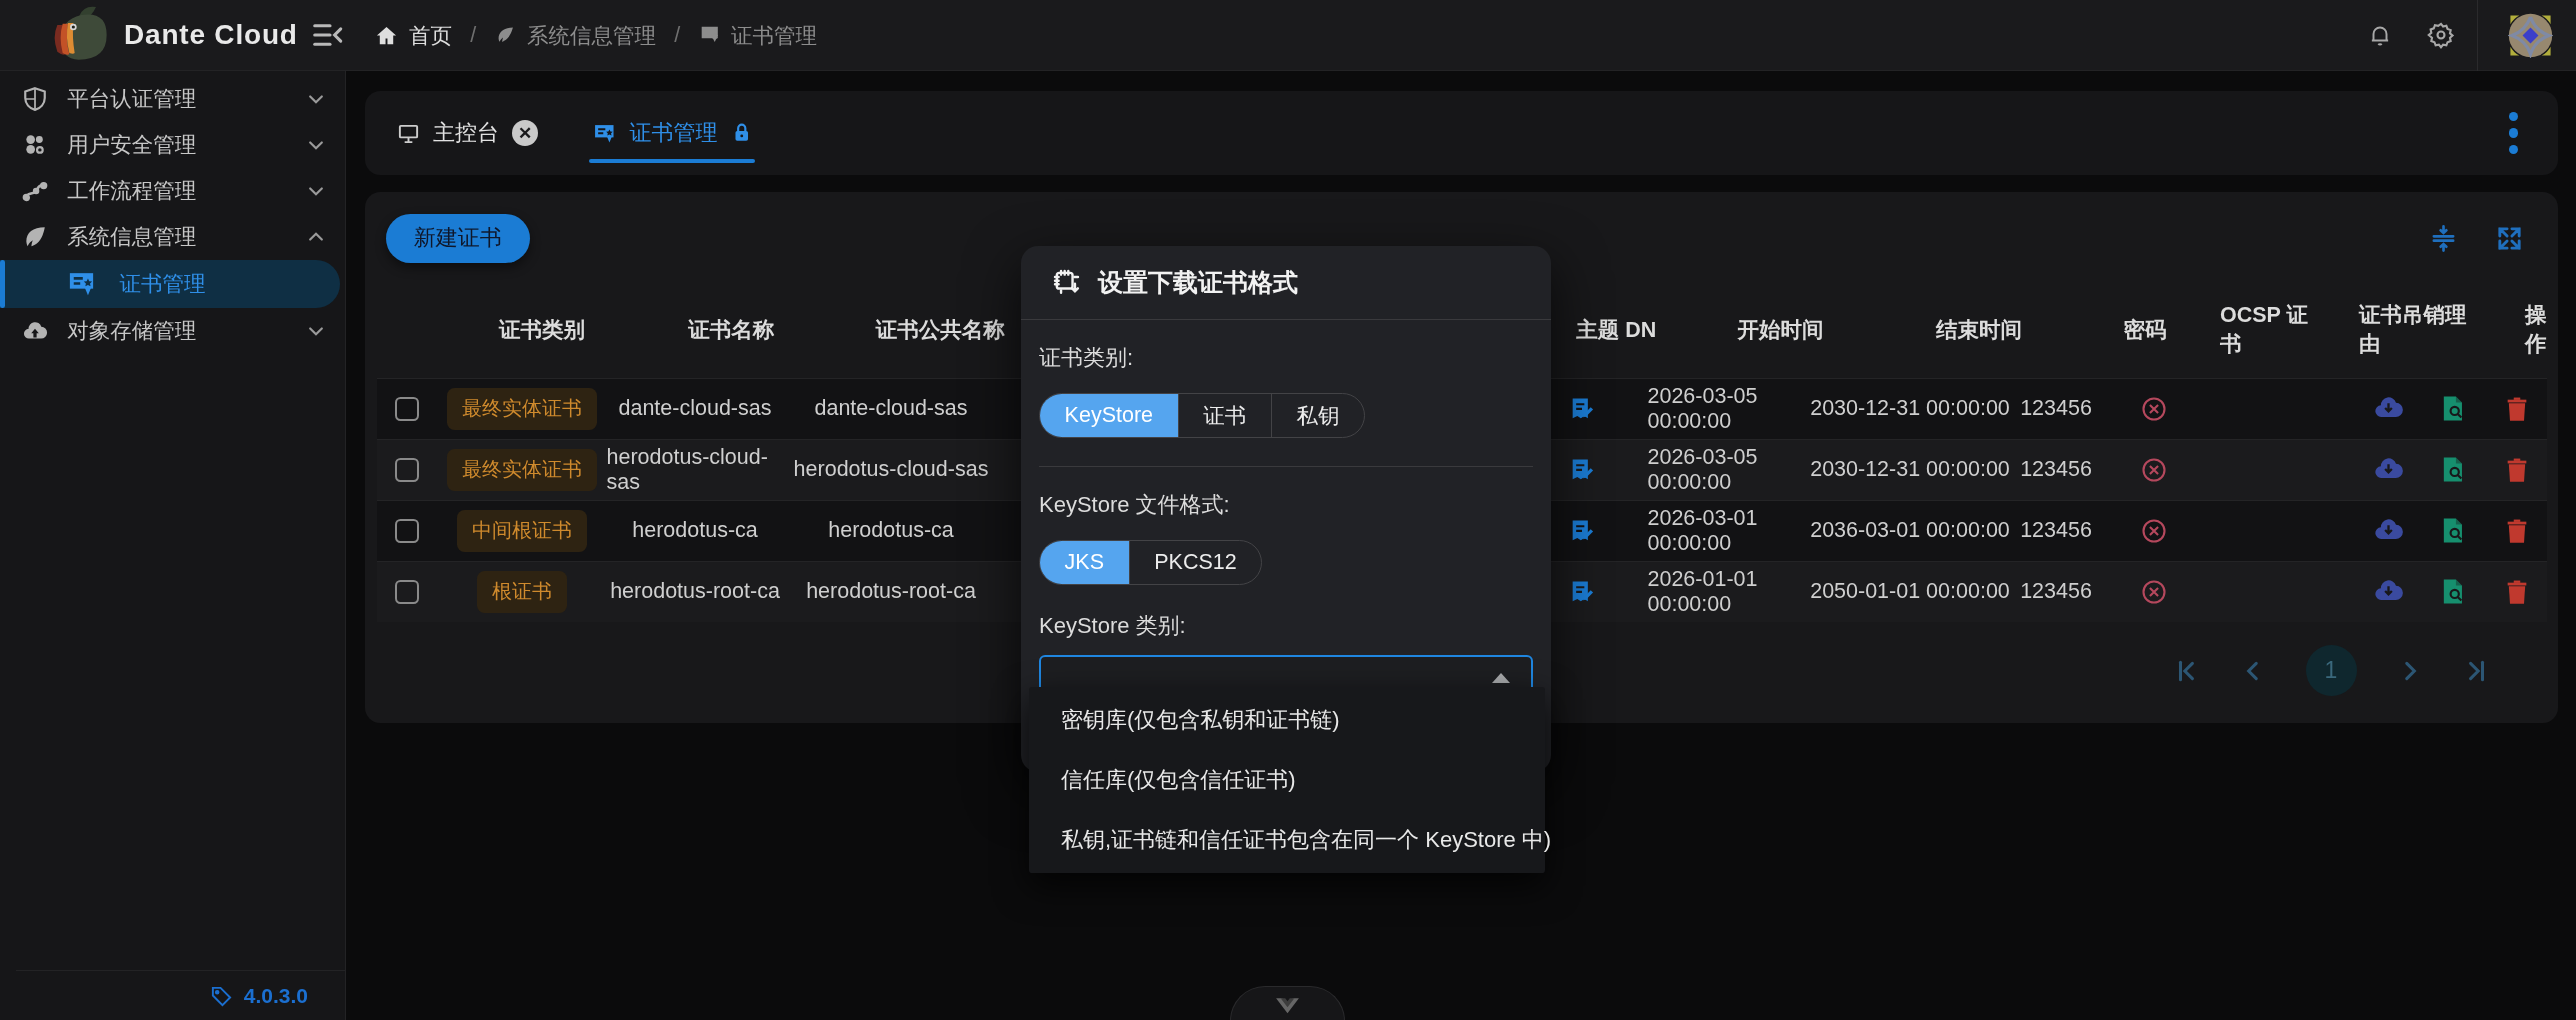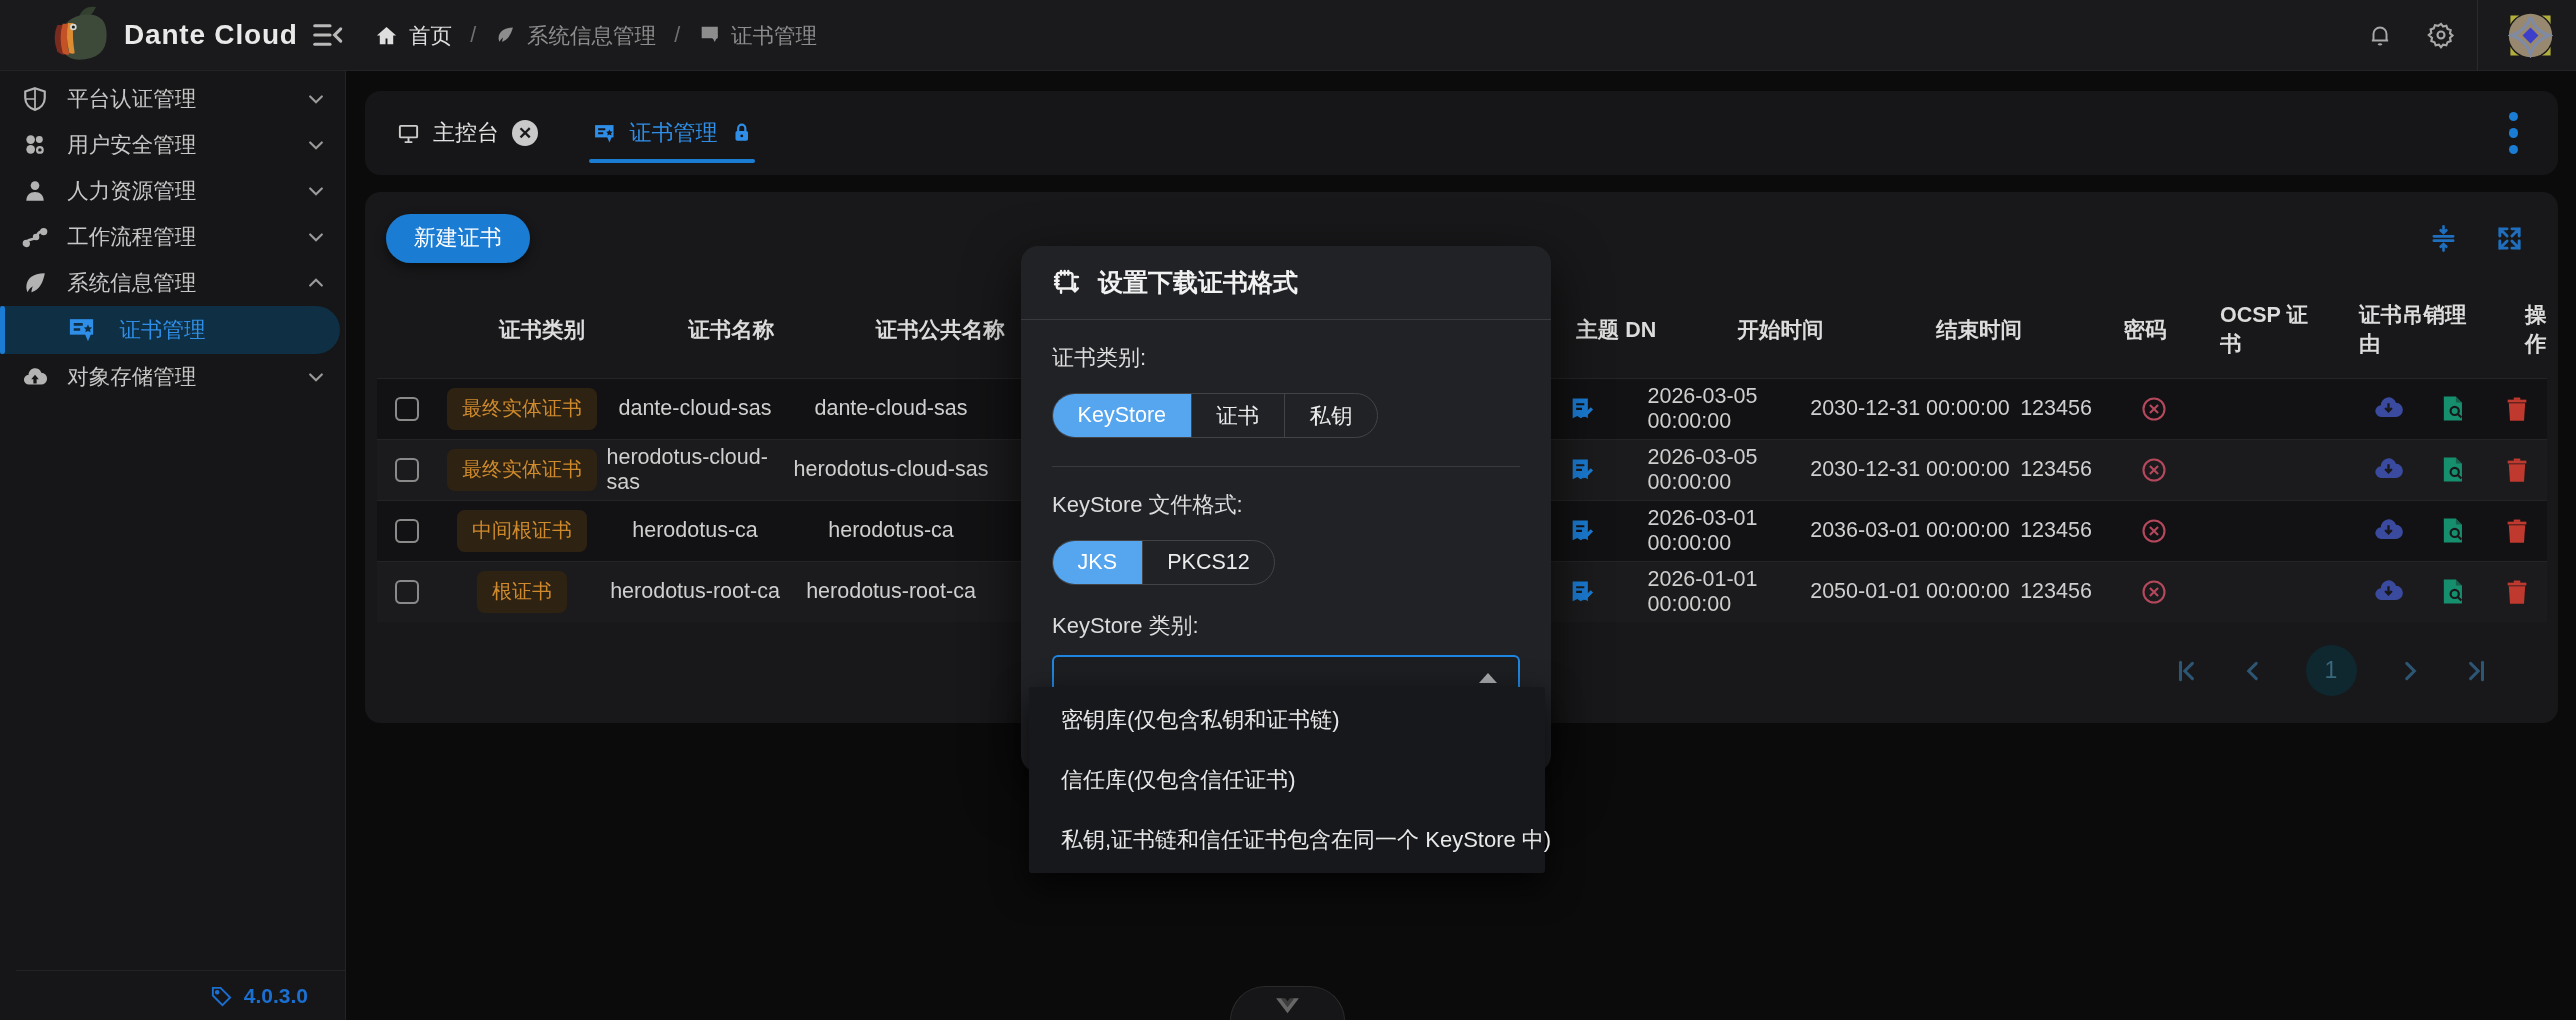--- a/index.html
+++ b/index.html
@@ -56,21 +56,21 @@
   .tab.active .t-icon { color:var(--sidebar_active); }
   .tab.active::after { content:""; position:absolute; left:-3.1px; right:-3.1px; bottom:12.3px; height:3.8px;
     background:var(--accent); border-radius:2.3px; }
   .kebab { margin-left:auto; display:flex; flex-direction:column; gap:7.7px; cursor:pointer; padding:7.7px; }
   .kebab span { width:9.2px; height:9.2px; border-radius:50%; background:var(--accent); }
 
   
   .card { position:absolute; left:365px; top:192px; width:2193px; height:531px;
     background:#18181a; border-radius:15.4px; padding:21.5px 11.5px 0; }
   .card-top { display:flex; align-items:center; padding:0 23px 0 9.2px; height:49px; }
-  .btn-new { height:49px; padding:0 28px; border-radius:24.6px; background:var(--accent); color:#ffffff;
+  .btn-new { height:49px; padding:0 28px; border-radius:24.6px; background:var(--accent); color:#0f172a;
     font-size:22px; display:flex; align-items:center; border:none; cursor:pointer;
     box-shadow:0 4.6px 10.8px rgba(0,0,0,.45); font-family:inherit; }
   .card-tools { margin-left:auto; display:flex; gap:37px; color:#1f6fbe; }
   .tool-btn { cursor:pointer; }
 
   
   .table { margin-top:18.4px; }
   .tr { display:flex; align-items:center; }
   .tr.head { height:97px;gap:40px; }
   .tr.row { height:61px; border-top:0.8px solid #242426; }
@@ -98,21 +98,21 @@
   .pg-btn { cursor:pointer; display:flex; align-items:center; justify-content:center; }
   .pg-page { width:51px; height:51px; border-radius:50%; background:#0f272e; color:#3a687c;
     display:flex; align-items:center; justify-content:center; font-size:23px; cursor:pointer; }
 
   
   .modal { position:absolute; left:1021px; top:246px; width:530px; height:526px;
     background:#212226; border-radius:17px; box-shadow:0 18.4px 54px rgba(0,0,0,.7); z-index:10; }
   .modal-header { height:74px; display:flex; align-items:center; gap:17px; padding:0 31px;
     border-bottom:0.8px solid #3a3a3d; font-size:25px; font-weight:700; color:#f2f2f2; }
   .modal-header .mh-icon { color:#f2f2f2; }
-  .modal-body { padding:0 31px; }
+  .modal-body { padding:0 18px; }
   .m-label { font-size:22px; color:#dcdcdc; margin-top:23px; }
   .m-label.mt2 { margin-top:26px; }
   .seg { display:inline-flex; border:0.8px solid #434346; border-radius:23px; margin-top:20px;
     overflow:hidden; height:45px; }
   .seg-item { display:flex; align-items:center; padding:0 24.6px; font-size:21.5px; color:#ececec;
     border-left:0.8px solid #434346; cursor:pointer; }
   .seg-item:first-child { border-left:none; }
   .seg-item.active { background:var(--segment_active); color:#fff; }
   .m-div { height:0.8px; background:#3a3a3d; margin-top:28px; }
   .select { height:46px; margin-top:14px; border:2.3px solid var(--select_border); border-radius:6.1px;
@@ -243,34 +243,20 @@
     </span>
     <span class="s-label">用户安全管理</span>
     <span class="s-chevron">
       <svg width="20" height="20" viewBox="0 0 24 24" fill="none" stroke="currentColor" stroke-width="2.6" stroke-linecap="round">
           <polyline points="5,9 12,16 19,9"></polyline>
         </svg>
     </span>
   </div>
   <div class="side-item">
     <span class="s-icon">
-      <svg width="26" height="26" viewBox="0 0 24 24" fill="currentColor">
-          <circle cx="12" cy="7" r="4"></circle>
-          <path d="M4 21c0-5 3.5-8 8-8s8 3 8 8z"></path>
-        </svg>
-    </span>
-    <span class="s-label">人力资源管理</span>
-    <span class="s-chevron">
-      <svg width="20" height="20" viewBox="0 0 24 24" fill="none" stroke="currentColor" stroke-width="2.6" stroke-linecap="round">
-          <polyline points="5,9 12,16 19,9"></polyline>
-        </svg>
-    </span>
-  </div>
-  <div class="side-item">
-    <span class="s-icon">
       <svg width="26" height="26" viewBox="0 0 24 24" fill="none" stroke="currentColor" stroke-width="2.4" stroke-linecap="round">
           <path d="M4 18c0-4 5-3 8-5s2-6 6-6"></path>
           <circle cx="4" cy="18" r="2.2" fill="currentColor"></circle>
           <circle cx="20" cy="7" r="2.2" fill="currentColor"></circle>
           <circle cx="13" cy="12" r="1.8" fill="currentColor"></circle>
         </svg>
     </span>
     <span class="s-label">工作流程管理</span>
     <span class="s-chevron">
       <svg width="20" height="20" viewBox="0 0 24 24" fill="none" stroke="currentColor" stroke-width="2.6" stroke-linecap="round">

